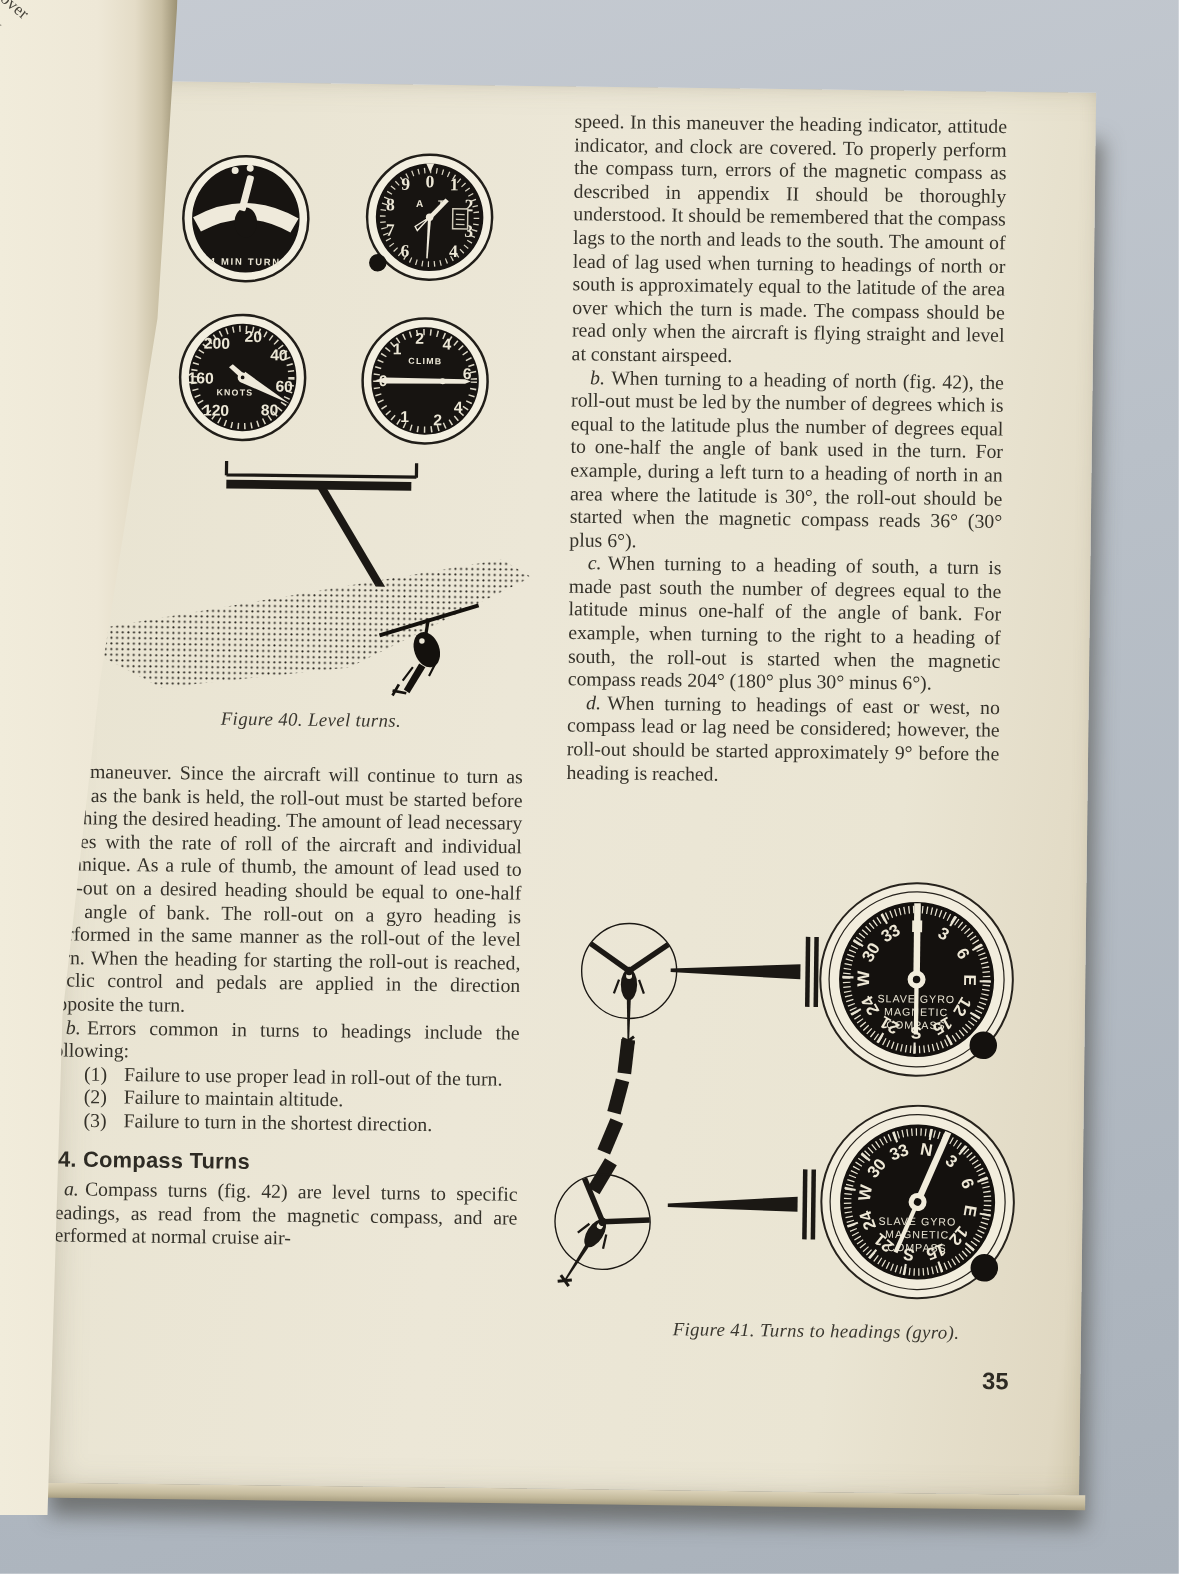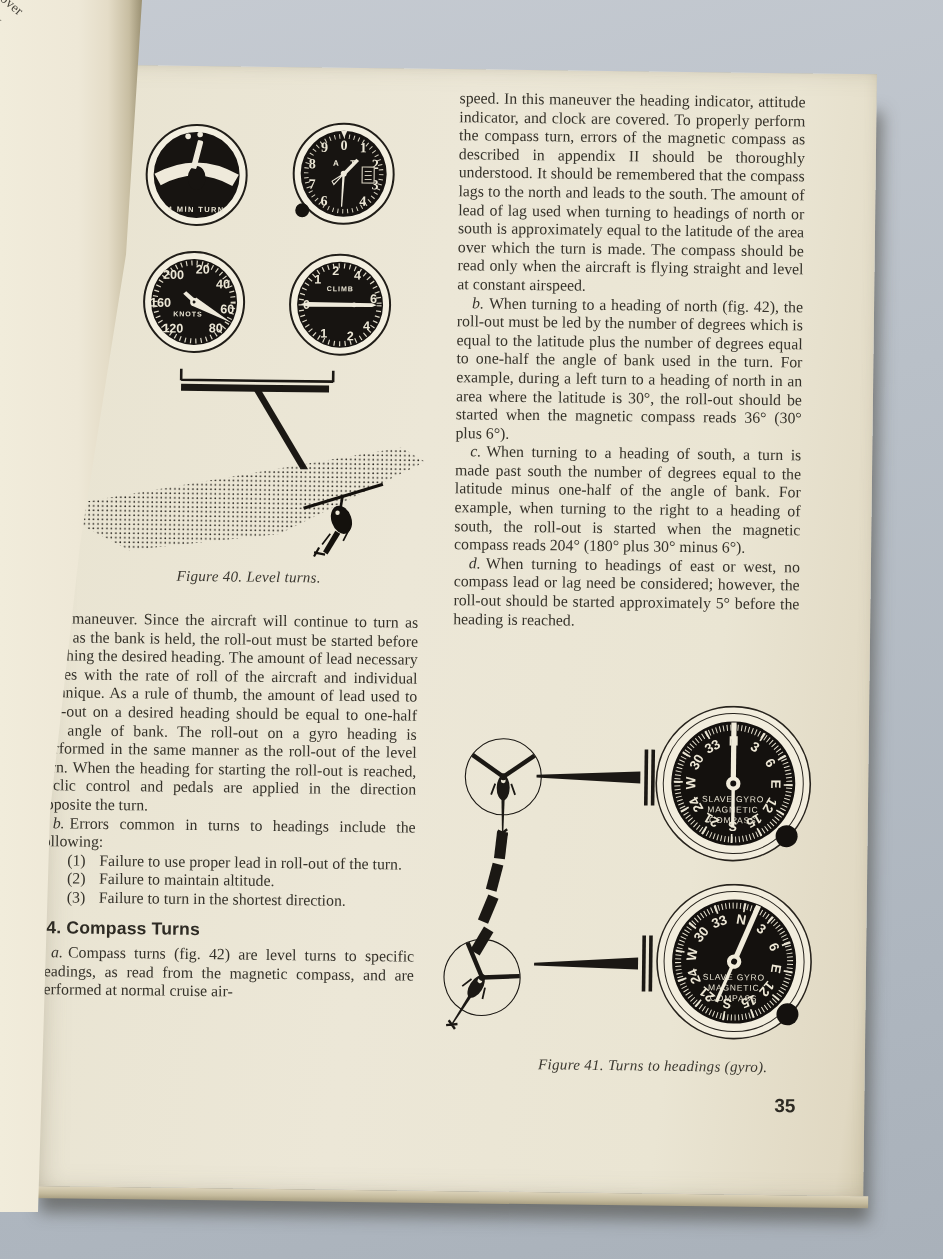--- a/index.html
+++ b/index.html
@@ -44,21 +44,21 @@
   .li .num{position:absolute;left:30px}
   .sechead{
     font-family:"Liberation Sans",sans-serif;font-weight:bold;font-size:17.5px;
     color:#2e2b24;margin:11px 0 7px 0;letter-spacing:.2px;text-align:left;
   }
   .caption{
     position:absolute;font-style:italic;font-size:15px;color:#3a372f;
     text-align:center;letter-spacing:.3px;
   }
   .pagenum{
-    position:absolute;left:752px;top:1022px;width:44px;
+    position:absolute;left:752px;top:1022px;width:44px;text-align:center;
     font-family:"Liberation Sans",sans-serif;font-weight:bold;font-size:19px;color:#2e2b24;
   }
   
   .fig40{position:absolute;left:45px;top:34px;width:400px;height:500px}
   .fig41{position:absolute;left:410px;top:614px;width:448px;height:400px}
   .abs{position:absolute}
   .dash{position:absolute;width:11px;height:27px;background:#1b1814}
   svg text{font-family:"Liberation Sans",sans-serif}
   svg .ser{font-family:"Liberation Serif",serif}
 </style>
@@ -178,21 +178,21 @@
       <div class="li"><span class="num">(2)</span><span>Failure to maintain altitude.</span></div>
       <div class="li"><span class="num">(3)</span><span>Failure to turn in the shortest direction.</span></div>
       <div class="sechead">64. Compass Turns</div>
       <p class="ind"><span class="lead">a.</span><span>Compass turns (fig. 42) are level turns to specific headings, as read from the magnetic compass, and are performed at normal cruise air-</span></p>
     </div>
 
     <div class="col" style="left:425px;top:20px;width:346px">
       <p>speed.  In this maneuver the heading indicator, attitude indicator, and clock are covered.  To properly perform the compass turn, errors of the magnetic compass as described in appendix II should be thoroughly understood.  It should be remembered that the compass lags to the north and leads to the south.  The amount of lead of lag used when turning to headings of north or south is approximately equal to the latitude of the area over which the turn is made.  The compass should be read only when the aircraft is flying straight and level at constant airspeed.</p>
       <p class="ind"><span class="lead">b.</span><span>When turning to a heading of north (fig. 42), the roll-out must be led by the number of degrees which is equal to the latitude plus the number of degrees equal to one-half the angle of bank used in the turn.  For example, during a left turn to a heading of north in an area where the latitude is 30°, the roll-out should be started when the magnetic compass reads 36° (30° plus 6°).</span></p>
       <p class="ind"><span class="lead">c.</span><span>When turning to a heading of south, a turn is made past south the number of degrees equal to the latitude minus one-half of the angle of bank.  For example, when turning to the right to a heading of south, the roll-out is started when the magnetic compass reads 204° (180° plus 30° minus 6°).</span></p>
-      <p class="ind"><span class="lead">d.</span><span>When turning to headings of east or west, no compass lead or lag need be considered; however, the roll-out should be started approximately 5° before the heading is reached.</span></p>
+      <p class="ind"><span class="lead">d.</span><span>When turning to headings of east or west, no compass lead or lag need be considered; however, the roll-out should be started approximately 9° before the heading is reached.</span></p>
     </div>
 
     <div class="fig41">
 
       <svg class="abs" style="left:22px;top:51px" width="90" height="120" viewBox="0 0 90 120">
         <circle cx="45" cy="42" r="38" fill="none" stroke="#1b1814" stroke-width="1.1"></circle>
         <line x1="45" y1="42" x2="14" y2="20.5" stroke="#1b1814" stroke-width="4.4"></line>
         <line x1="45" y1="42" x2="76" y2="20.5" stroke="#1b1814" stroke-width="4.4"></line>
         <ellipse cx="45" cy="53" rx="6.5" ry="12.5" fill="#1b1814"></ellipse>
         <circle cx="45" cy="46" r="2.4" fill="#ece7d6"></circle>

